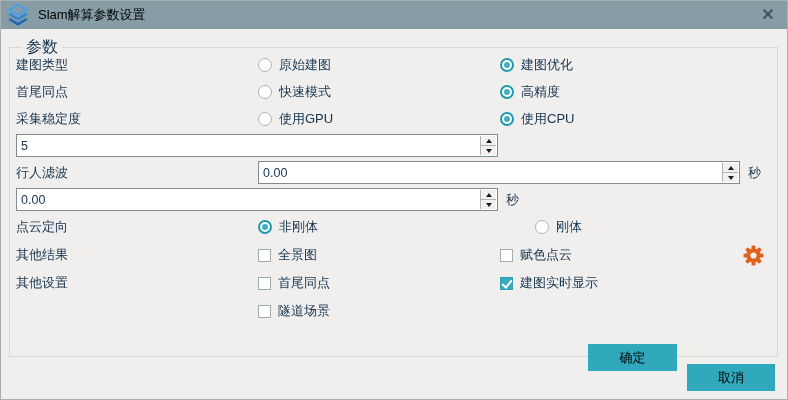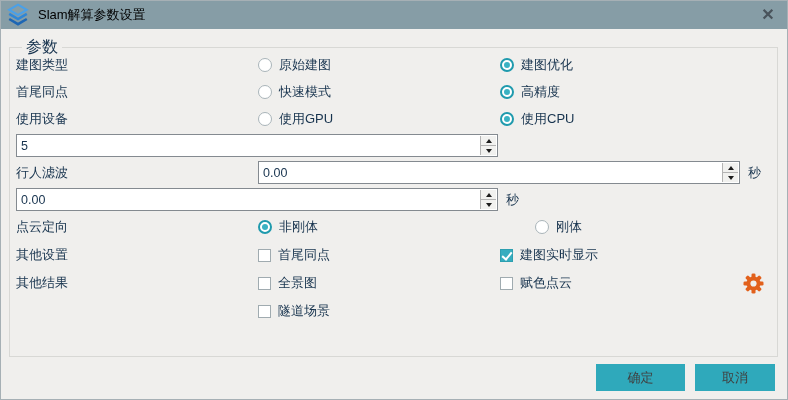--- a/index.html
+++ b/index.html
@@ -92,26 +92,26 @@
   .sb + .sb { border-top: 1px solid #b3b3b3; }
   .tri-up { width: 0; height: 0; border-left: 3px solid transparent; border-right: 3px solid transparent; border-bottom: 4px solid #1c1c1c; }
   .tri-dn { width: 0; height: 0; border-left: 3px solid transparent; border-right: 3px solid transparent; border-top: 4px solid #1c1c1c; }
   .unit { margin-left: 8px; font-size: 13px; color: #17334e; }
   
   .gear { margin-left: auto; margin-right: 13px; width: 21px; height: 21px; display: inline-flex; cursor: pointer; }
   
   .footer { position: absolute; right: 12px; bottom: 8px; display: flex; gap: 10px; }
   .btn {
     height: 27px; border: none;
-    background: #2fa9bb; color: #404040;
+    background: #2fa9bb; color: #000000;
     font-size: 13px; font-family: "Liberation Sans", sans-serif;
     cursor: pointer;
   }
   .btn.ok { width: 89px; }
-  .btn.cancel { width: 80px; }
+  .btn.cancel { width: 88px; margin-top: 20px; }
 </style>
 </head>
 <body>
 
 <div class="window">
 
   <div class="titlebar">
     <span class="appicon">
       <svg width="26" height="24" viewBox="0 0 32 30">
         <path d="M16 2 L27 8.5 L16 15 L5 8.5 Z" fill="none" stroke="#4aa0e8" stroke-width="2.6"></path>
@@ -147,21 +147,21 @@
         <span class="radio"></span>
         <span class="optlbl">快速模式</span>
       </span>
       <span class="cell c2">
         <span class="radio sel"></span>
         <span class="optlbl">高精度</span>
       </span>
     </div>
 
     <div class="row">
-      <span class="lbl">使用设备</span>
+      <span class="lbl">采集稳定度</span>
       <span class="cell c1">
         <span class="radio"></span>
         <span class="optlbl">使用GPU</span>
       </span>
       <span class="cell c2">
         <span class="radio sel"></span>
         <span class="optlbl">使用CPU</span>
       </span>
     </div>
 
@@ -213,32 +213,20 @@
 
     <div class="row tall">
       <span class="lbl">点云定向</span>
       <span class="cell c2">
         <span class="radio sel"></span>
         <span class="optlbl">非刚体</span>
       </span>
       <span class="cell c1">
         <span class="radio"></span>
         <span class="optlbl">刚体</span>
-      </span>
-    </div>
-
-    <div class="row tall">
-      <span class="lbl">其他设置</span>
-      <span class="cell c1">
-        <span class="cb"></span>
-        <span class="optlbl">首尾同点</span>
-      </span>
-      <span class="cell c2">
-        <span class="cb sel"></span>
-        <span class="optlbl">建图实时显示</span>
       </span>
     </div>
 
     <div class="row tall">
       <span class="lbl">其他结果</span>
       <span class="cell c1">
         <span class="cb"></span>
         <span class="optlbl">全景图</span>
       </span>
       <span class="cell c2">
@@ -252,20 +240,32 @@
               <rect x="8.5" y="0.5" width="4" height="20" rx="1.3" transform="rotate(90 10.5 10.5)"></rect>
               <rect x="8.5" y="0.5" width="4" height="20" rx="1.3" transform="rotate(135 10.5 10.5)"></rect>
               <circle cx="10.5" cy="10.5" r="7"></circle>
             </g>
             <circle cx="10.5" cy="10.5" r="3.1" fill="#f0efed"></circle>
           </svg>
         </span>
       </span>
     </div>
 
+    <div class="row tall">
+      <span class="lbl">其他设置</span>
+      <span class="cell c1">
+        <span class="cb"></span>
+        <span class="optlbl">首尾同点</span>
+      </span>
+      <span class="cell c2">
+        <span class="cb sel"></span>
+        <span class="optlbl">建图实时显示</span>
+      </span>
+    </div>
+
 
     <div class="row tall">
       <span class="lbl"></span>
       <span class="cell c1">
         <span class="cb"></span>
         <span class="optlbl">隧道场景</span>
       </span>
       <span class="cell c2"></span>
     </div>
 

